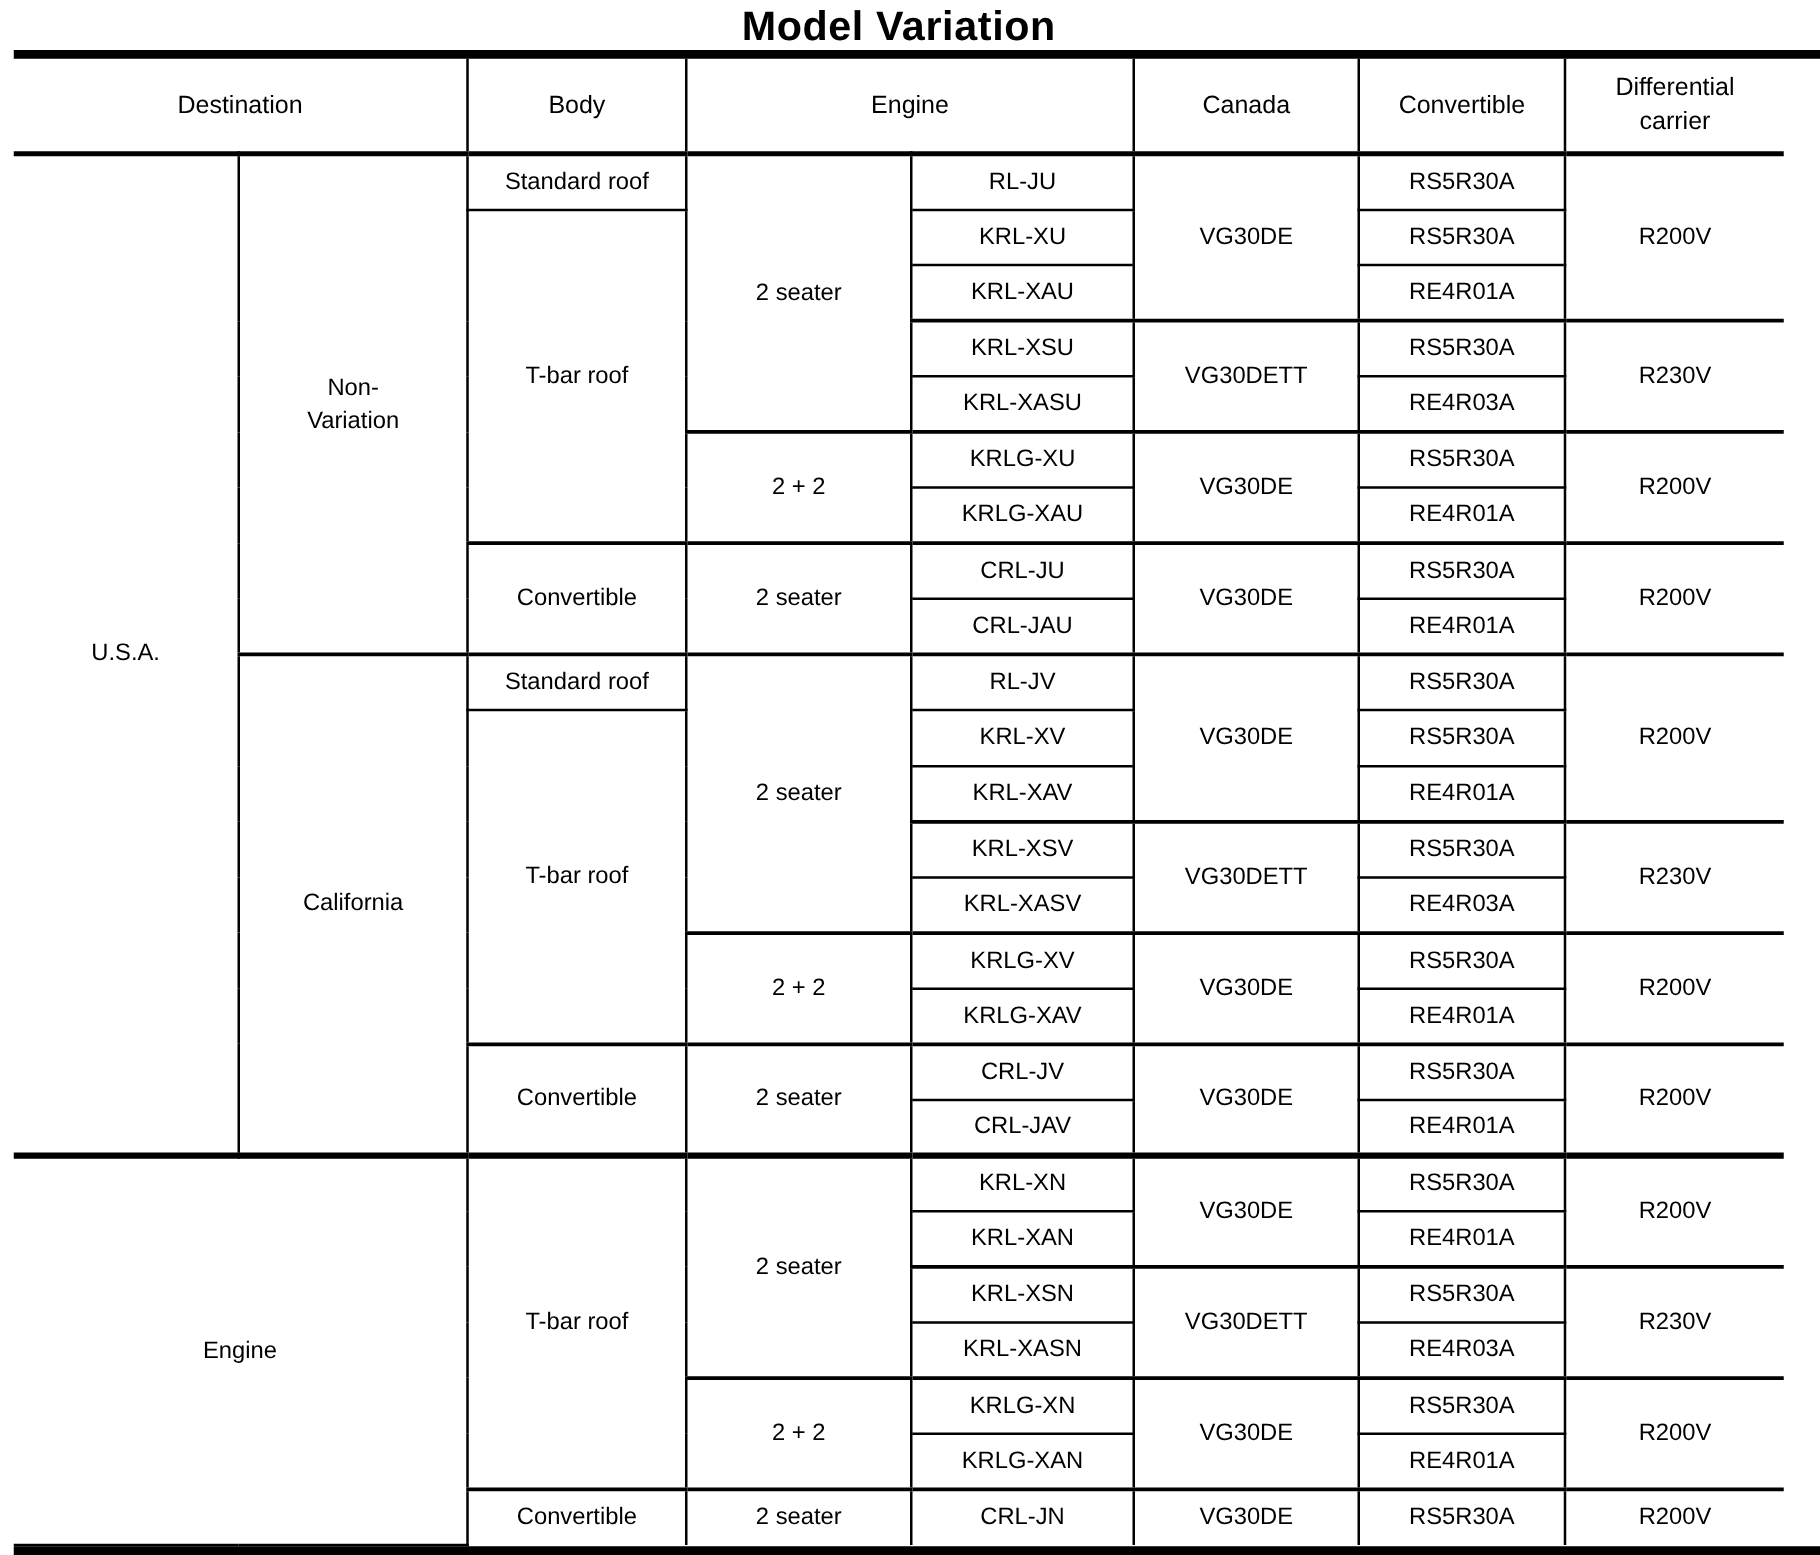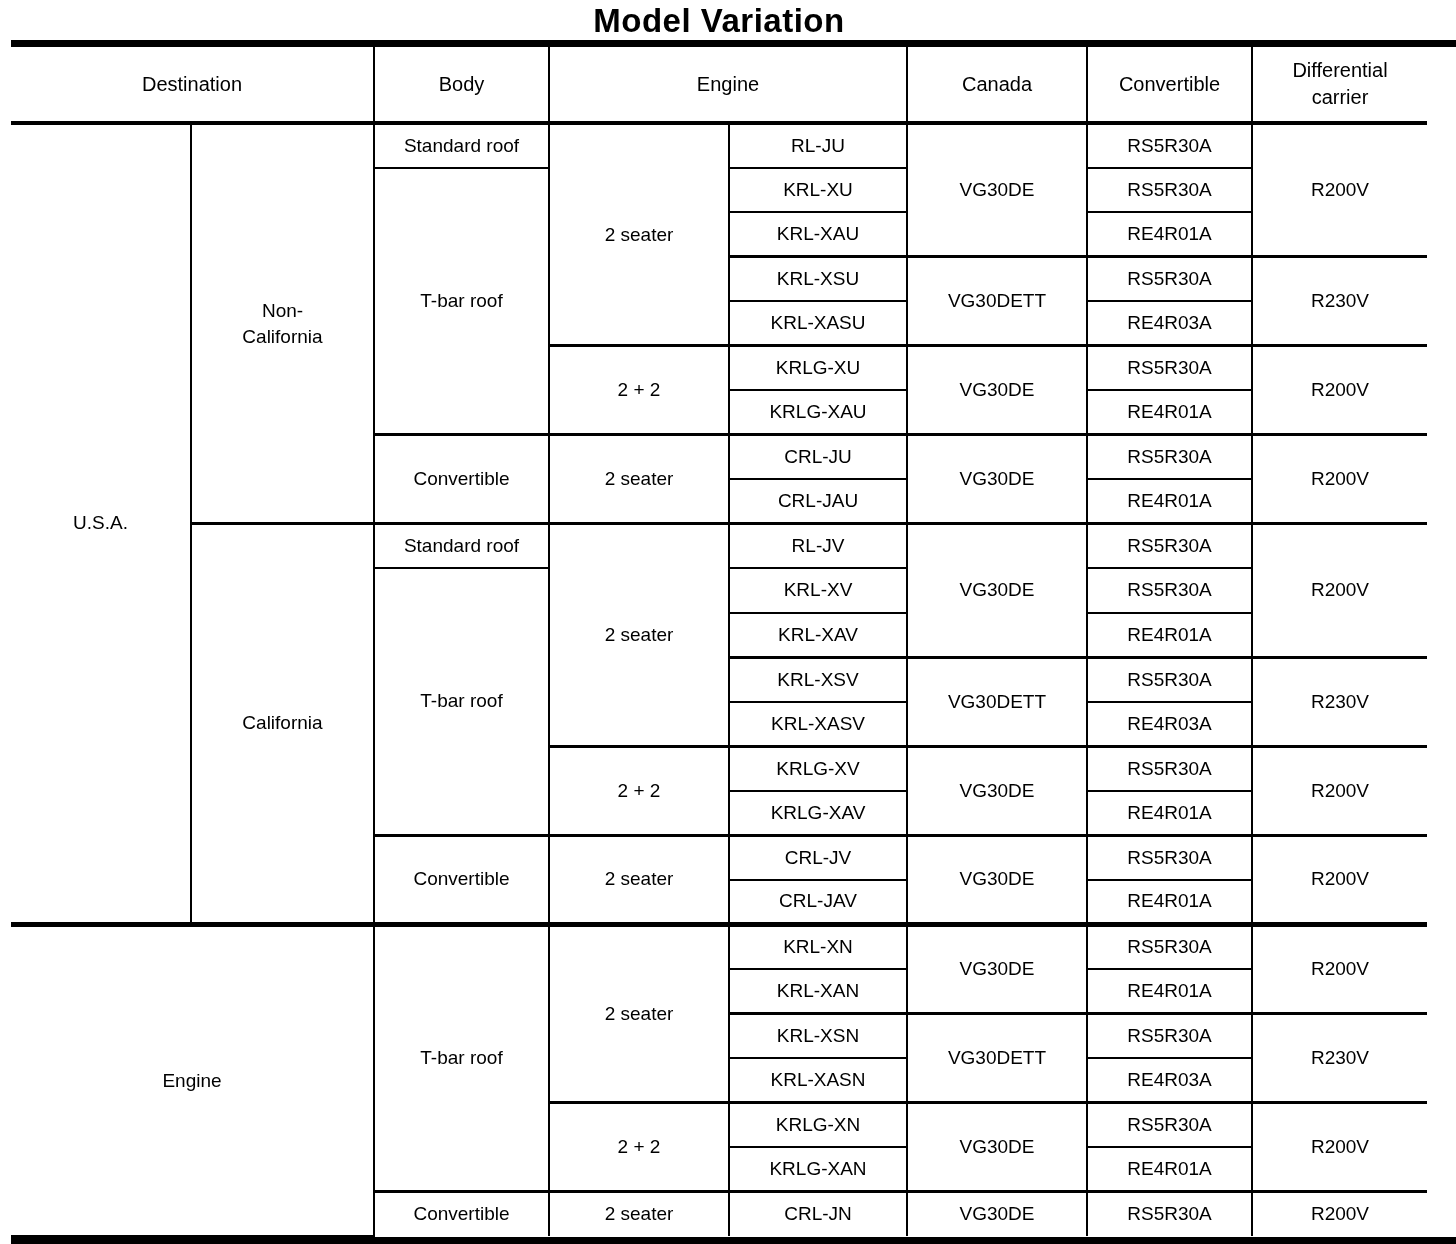--- a/index.html
+++ b/index.html
@@ -64,21 +64,21 @@
           <th colspan="1">Canada</th>
           <th colspan="1">Convertible</th>
           <th colspan="1" class="last-col">Differential
 carrier</th>
         </tr>
       </thead>
     <tbody>
         <tr class="group-start">
           <td rowspan="18" colspan="1" class="first-col">U.S.A.</td>
           <td rowspan="9" colspan="1">Non-
-California</td>
+Variation</td>
           <td rowspan="1" colspan="1">Standard roof</td>
           <td rowspan="5" colspan="1">2 seater</td>
           <td rowspan="1" colspan="1">RL-JU</td>
           <td rowspan="3" colspan="1">VG30DE</td>
           <td rowspan="1" colspan="1">RS5R30A</td>
           <td rowspan="3" colspan="1" class="last-col">R200V</td>
         </tr>
         <tr>
           <td rowspan="6" colspan="1">T-bar roof</td>
           <td rowspan="1" colspan="1">KRL-XU</td>

